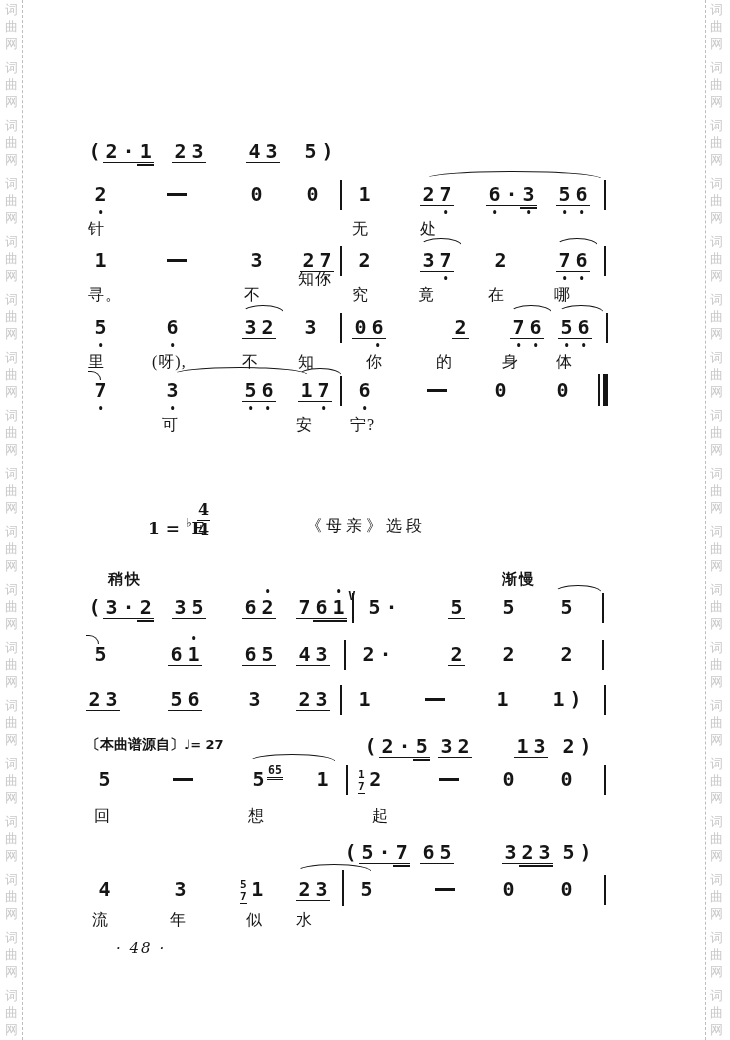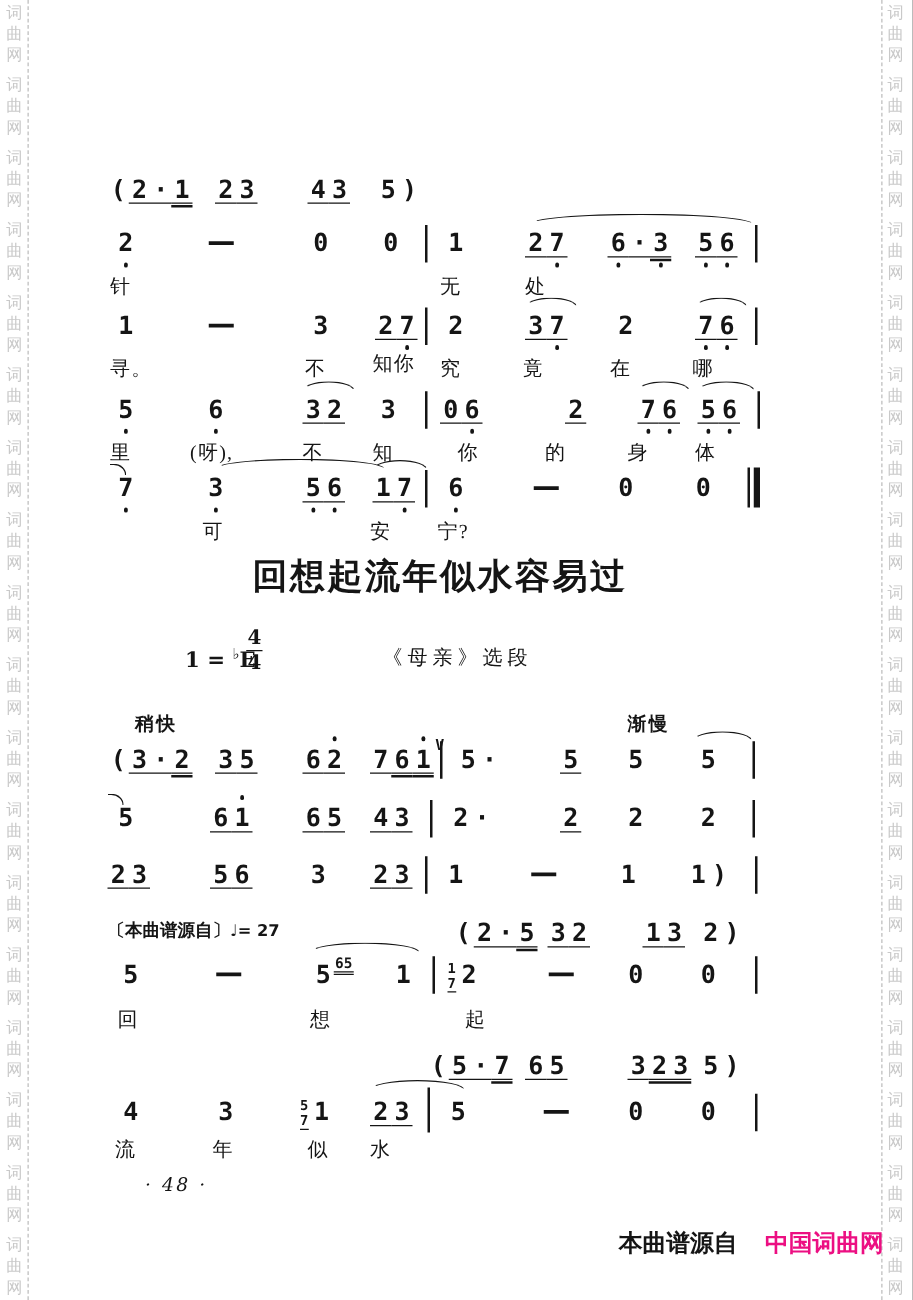--- a/index.html
+++ b/index.html
@@ -169,21 +169,20 @@
       <span class="wm-char" style="left: 710px; top: 890px; color: rgb(201, 201, 201);">曲</span>
       <span class="wm-char" style="left: 710px; top: 907px; color: rgb(201, 201, 201);">网</span>
       <span class="wm-char" style="left: 710px; top: 931px; color: rgb(201, 201, 201);">词</span>
       <span class="wm-char" style="left: 710px; top: 948px; color: rgb(201, 201, 201);">曲</span>
       <span class="wm-char" style="left: 710px; top: 965px; color: rgb(201, 201, 201);">网</span>
       <span class="wm-char" style="left: 710px; top: 989px; color: rgb(201, 201, 201);">词</span>
       <span class="wm-char" style="left: 710px; top: 1006px; color: rgb(201, 201, 201);">曲</span>
       <span class="wm-char" style="left: 710px; top: 1023px; color: rgb(201, 201, 201);">网</span>
     </div>
 
-  <div class="title">回想起流年似水容易过</div>
   <div class="subtitle">《母亲》选段</div>
   <div class="keysig"><span>1 = </span><sup>♭</sup><span>E</span></div>
   <div class="meter">
       <span>4</span>
       <i></i>
       <span>4</span>
     </div>
 
   <div class="tempo shaokuai">稍快</div>
   <div class="tempo jianman">渐慢</div>
@@ -268,21 +267,21 @@
         <span class="ch">2</span>
       </div>
       <div class="el slur" style="left: 556px; top: 238px; width: 42px;"></div>
       <div class="el notes" style="left: 556px; top: 249px;">
         <span class="ch u1">7<i class="db"></i></span>
         <span class="ch u1">6<i class="db"></i></span>
       </div>
       <div class="el bar" style="left: 604px; top: 246px; height: 30px;"></div>
       <div class="el lyric" style="left: 88px; top: 285px;">寻。</div>
       <div class="el lyric" style="left: 244px; top: 285px;">不</div>
-      <div class="el lyric" style="left: 298px; top: 281px;">知你</div>
+      <div class="el lyric" style="left: 298px; top: 269px;">知你</div>
       <div class="el lyric" style="left: 352px; top: 285px;">究</div>
       <div class="el lyric" style="left: 418px; top: 285px;">竟</div>
       <div class="el lyric" style="left: 488px; top: 285px;">在</div>
       <div class="el lyric" style="left: 554px; top: 285px;">哪</div>
       <div class="el notes" style="left: 92px; top: 316px;">
         <span class="ch">5<i class="db"></i></span>
       </div>
       <div class="el notes" style="left: 164px; top: 316px;">
         <span class="ch">6<i class="db"></i></span>
       </div>
@@ -559,14 +558,13 @@
         <span class="ch">0</span>
       </div>
       <div class="el bar" style="left: 604px; top: 875px; height: 30px;"></div>
       <div class="el lyric" style="left: 92px; top: 910px;">流</div>
       <div class="el lyric" style="left: 170px; top: 910px;">年</div>
       <div class="el lyric" style="left: 246px; top: 910px;">似</div>
       <div class="el lyric" style="left: 296px; top: 910px;">水</div>
     </div>
 
   <div class="pagenum">· 48 ·</div>
-  <div class="footer"><span>本曲谱源自</span><span class="brand" style="color: rgb(236, 15, 130);">中国词曲网</span></div>
 </div>
 
 </body></html>

